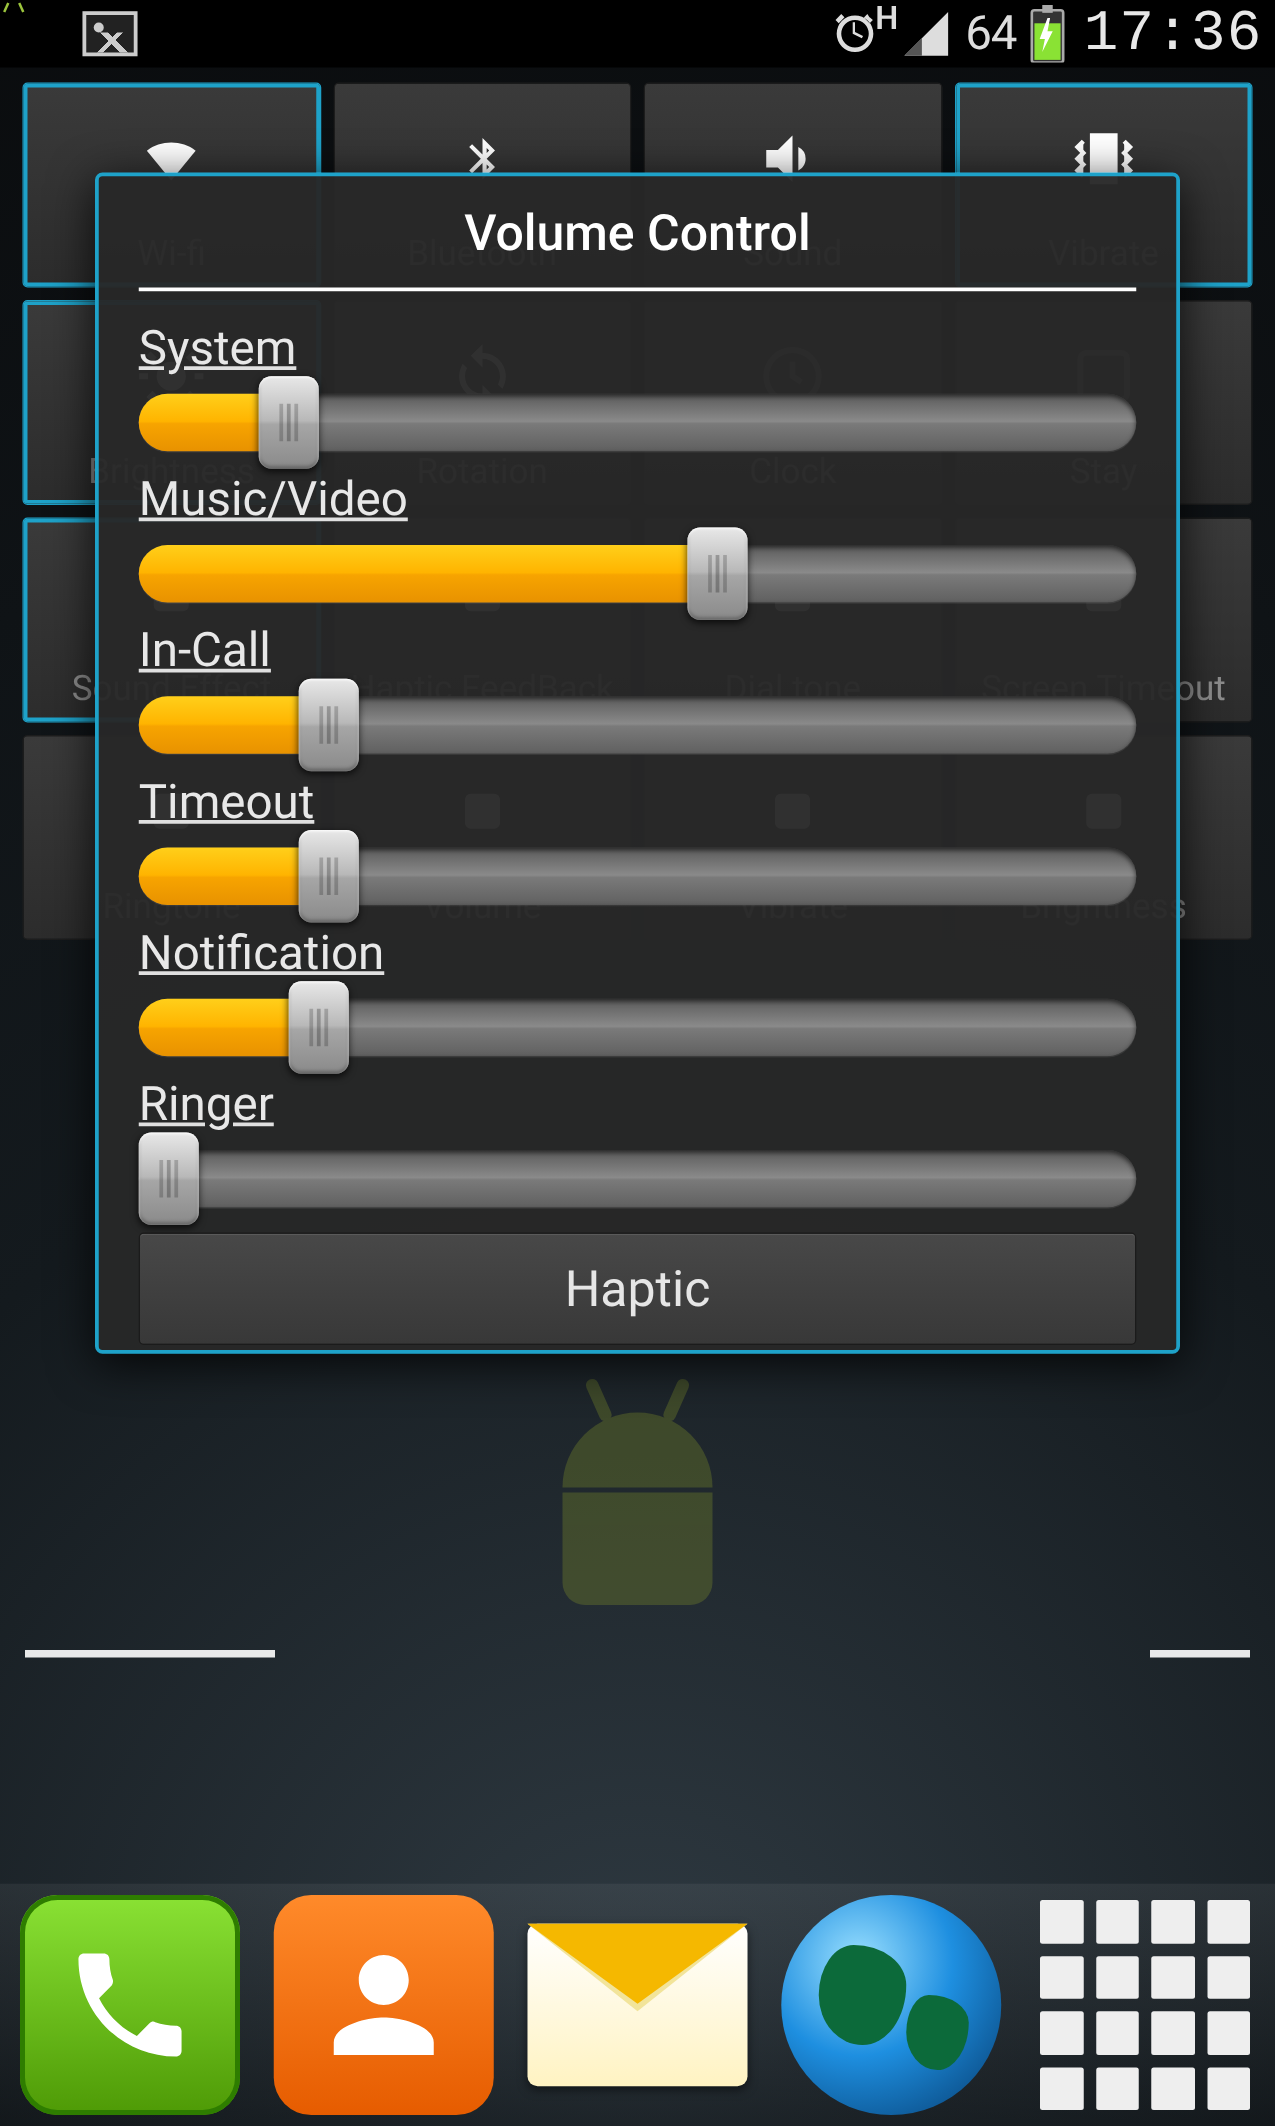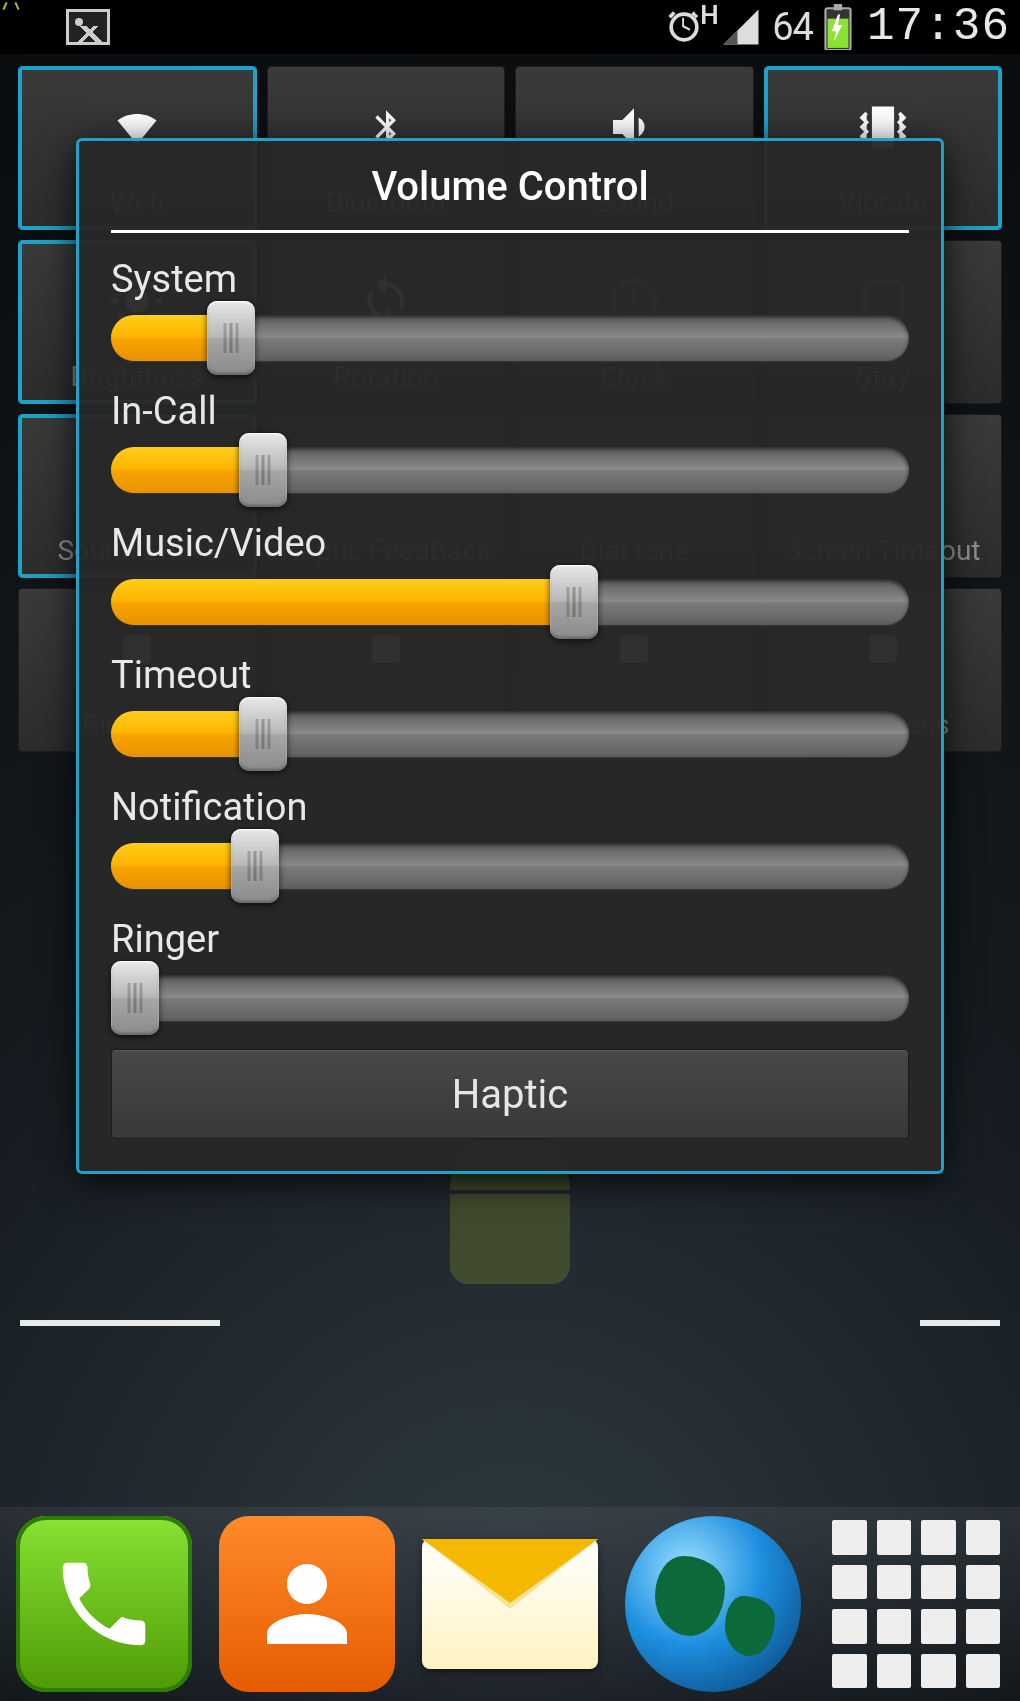--- a/index.html
+++ b/index.html
@@ -90,30 +90,30 @@
   }
   .qtile.active { box-shadow: inset 0 0 0 3px #1ea2c9; border-color:#1ea2c9;}
   .qtile .ticon{flex:1;display:flex;align-items:center;justify-content:center;}
   .qtile svg{fill:#fff;}
 
   
   .dialog {
     position:absolute; left:76px; top:138px; width:868px;
     background: rgba(40,40,40,.96);
     border:3px solid #1ea2c9; border-radius:6px;
-    padding: 22px 32px 32px;
+    padding: 22px 32px 4px;
     box-shadow: 0 8px 36px rgba(0,0,0,.8);
   }
   .dialog-title {
     text-align:center; color:#fff; font-size:40px; font-weight:500;
     padding-bottom:20px;
   }
   .dialog-hr { height:3px; background:#fff; margin-bottom:24px;}
 
-  .slider-group { margin-bottom:28px; }
+  .slider-group { margin-bottom:17px;text-decoration:underline; }
   .slider-label { color:#e8e8e8; font-size:38px; margin-bottom:14px; }
   .slider-track {
     position:relative; height:46px; border-radius:23px;
     background: linear-gradient(#5a5a5a,#8a8a8a 48%,#7a7a7a 52%,#606060);
     box-shadow: inset 0 2px 4px rgba(0,0,0,.6), 0 1px 0 rgba(255,255,255,.08);
   }
   .slider-fill {
     position:absolute; left:0; top:0; bottom:0;
     background: linear-gradient(#ffcf1a,#ffb400 48%,#f7a400 52%,#e89200);
     border-radius:23px 0 0 23px;
@@ -358,31 +358,31 @@
   <div class="dialog-hr"></div>
   <div id="sliders">
       <div class="slider-group">
         <div class="slider-label">System</div>
         <div class="slider-track">
           <div class="slider-fill" style="width: 15%;"></div>
           <div class="slider-thumb" style="left: calc(15%);"></div>
         </div>
       </div>
       <div class="slider-group">
+        <div class="slider-label">Music/Video</div>
+        <div class="slider-track">
+          <div class="slider-fill" style="width: 58%;"></div>
+          <div class="slider-thumb" style="left: calc(58%);"></div>
+        </div>
+      </div>
+      <div class="slider-group">
         <div class="slider-label">In-Call</div>
         <div class="slider-track">
           <div class="slider-fill" style="width: 19%;"></div>
           <div class="slider-thumb" style="left: calc(19%);"></div>
-        </div>
-      </div>
-      <div class="slider-group">
-        <div class="slider-label">Music/Video</div>
-        <div class="slider-track">
-          <div class="slider-fill" style="width: 58%;"></div>
-          <div class="slider-thumb" style="left: calc(58%);"></div>
         </div>
       </div>
       <div class="slider-group">
         <div class="slider-label">Timeout</div>
         <div class="slider-track">
           <div class="slider-fill" style="width: 19%;"></div>
           <div class="slider-thumb" style="left: calc(19%);"></div>
         </div>
       </div>
       <div class="slider-group">

